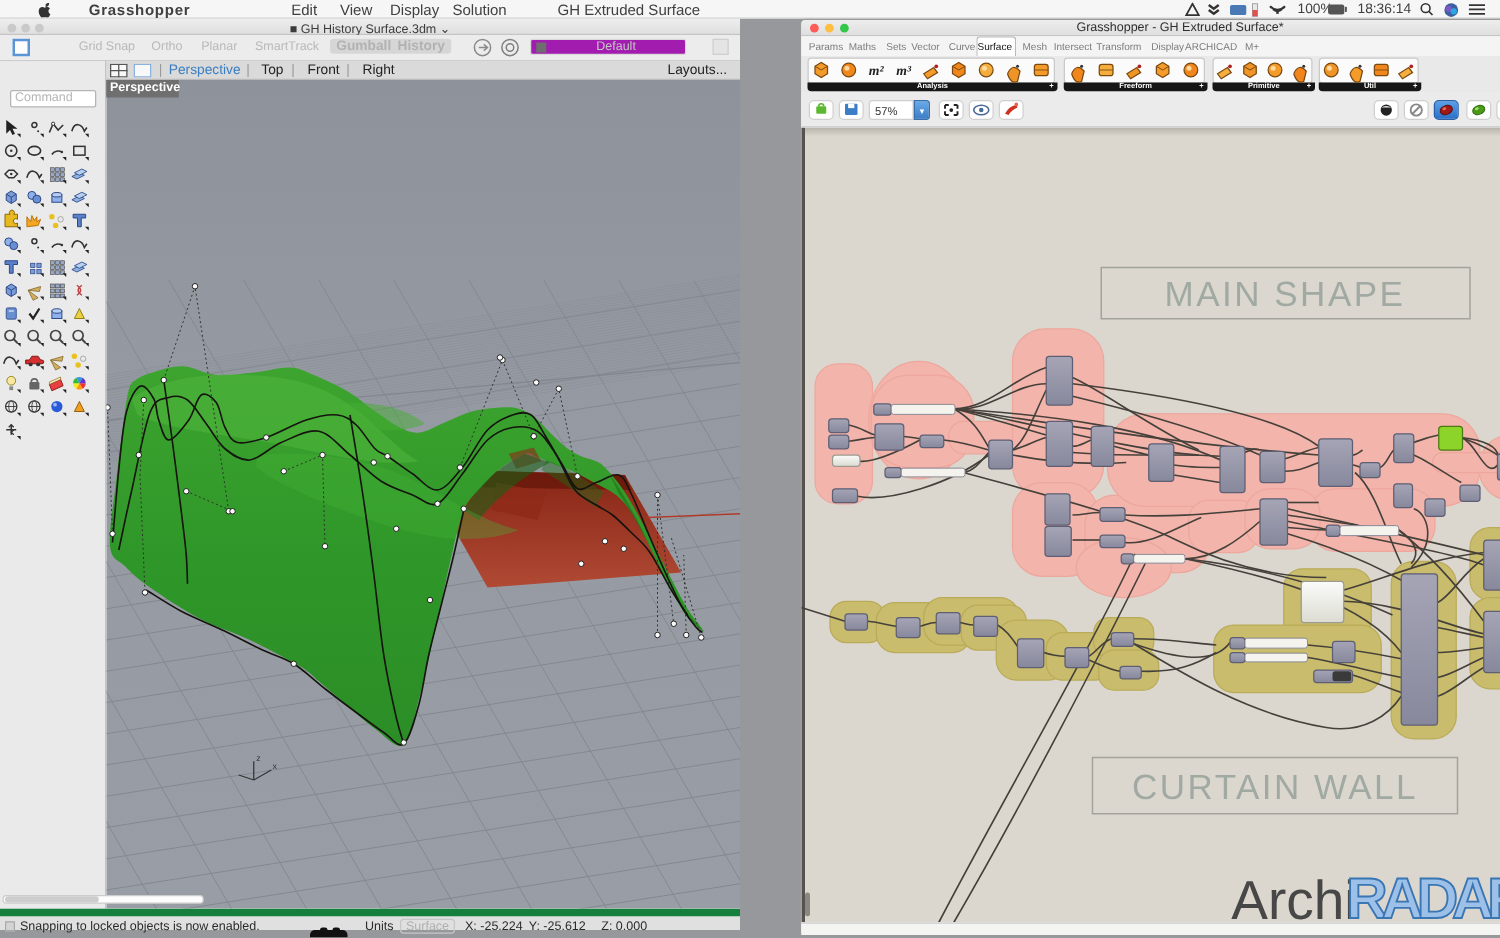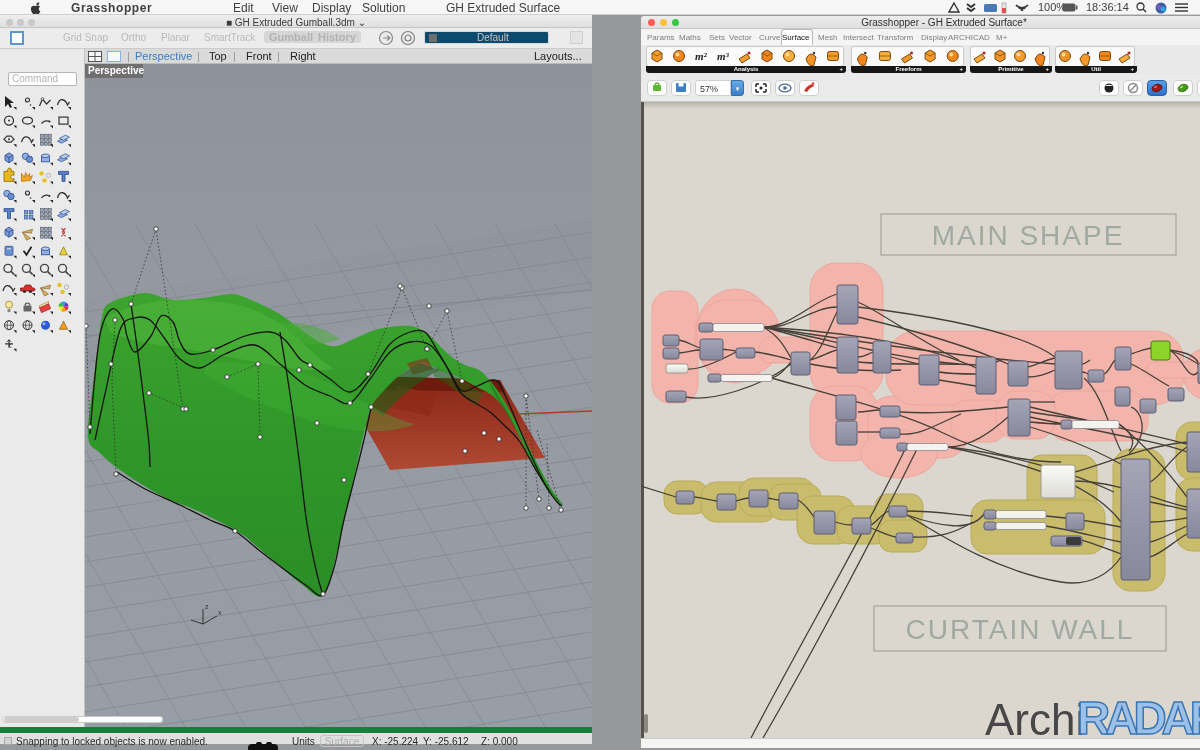--- a/index.html
+++ b/index.html
@@ -84,37 +84,37 @@
         <line x1="0" y1="4.5" x2="13" y2="4.5" stroke="#333" stroke-width="1.4"></line>
         <line x1="0" y1="8" x2="13" y2="8" stroke="#333" stroke-width="1.4"></line>
   </svg>
 </div>
 
 <div id="rhino" class="abs">
   <div id="rh-title" class="abs">
     <div class="tl" style="left:6px;background:#c9c9c9;"></div>
     <div class="tl" style="left:17px;background:#c9c9c9;"></div>
     <div class="tl" style="left:28px;background:#c9c9c9;"></div>
-    <div class="abs" style="left:0;width:592px;text-align:center;top:2px;font-size:10px;color:#3c3c3c;">■ GH Extruded Gumball.3dm ⌄</div>
+    <div class="abs" style="left:0;width:592px;text-align:center;top:2px;font-size:10px;color:#3c3c3c;">■ GH History Surface.3dm ⌄</div>
   </div>
   <div id="rh-tools" class="abs">
     <div class="abs" style="left:10px;top:3px;width:14px;height:14px;border:2px solid #5a95d5;background:#fdfdfd;"></div>
     <span class="gtxt abs" style="left:63px;top:4px;">Grid Snap</span>
     <span class="gtxt abs" style="left:121px;top:4px;">Ortho</span>
     <span class="gtxt abs" style="left:161px;top:4px;">Planar</span>
     <span class="gtxt abs" style="left:204px;top:4px;">SmartTrack</span>
     <span class="pill abs" style="left:264px;top:3px;">Gumball</span>
     <span class="pill abs" style="left:313px;top:3px;">History</span>
     <svg class="abs" style="left:378px;top:2px;" width="44" height="16" viewBox="0 0 44 16">
       <circle cx="8" cy="8" r="6.5" fill="none" stroke="#8a8a8a" stroke-width="1.2"></circle>
       <path d="M5,8 h7 M9,5.5 L12,8 L9,10.5" stroke="#8a8a8a" stroke-width="1.2" fill="none"></path>
       <circle cx="30" cy="8" r="6.5" fill="none" stroke="#7f7f7f" stroke-width="1.2"></circle>
       <circle cx="30" cy="8" r="3" fill="none" stroke="#7f7f7f" stroke-width="1.2"></circle>
     </svg>
-    <div class="abs" style="left:424px;top:3px;width:125px;height:13px;border:1px solid #d8d8d8;border-radius:2px;background:#0c4a6e;">
+    <div class="abs" style="left:424px;top:3px;width:125px;height:13px;border:1px solid #d8d8d8;border-radius:2px;background:#a21caf;">
       <div class="abs" style="left:4px;top:2px;width:8px;height:8px;background:#6e6e6e;"></div>
       <span class="abs" style="left:52px;top:0px;color:#c5c5c5;font-size:10px;">Default</span>
     </div>
     <div class="abs" style="left:570px;top:3px;width:13px;height:13px;border:1px solid #cfcfcf;background:#e4e4e4;"></div>
   </div>
   <div id="rh-tabs" class="abs">
     <svg class="abs" style="left:3px;top:2px;" width="34" height="11" viewBox="0 0 34 11">
       <rect x="0.5" y="0.5" width="13" height="10" fill="#f8f8f8" stroke="#555" stroke-width="1"></rect>
       <line x1="7" y1="0" x2="7" y2="11" stroke="#555"></line>
           <line x1="0" y1="5.5" x2="14" y2="5.5" stroke="#555"></line>

